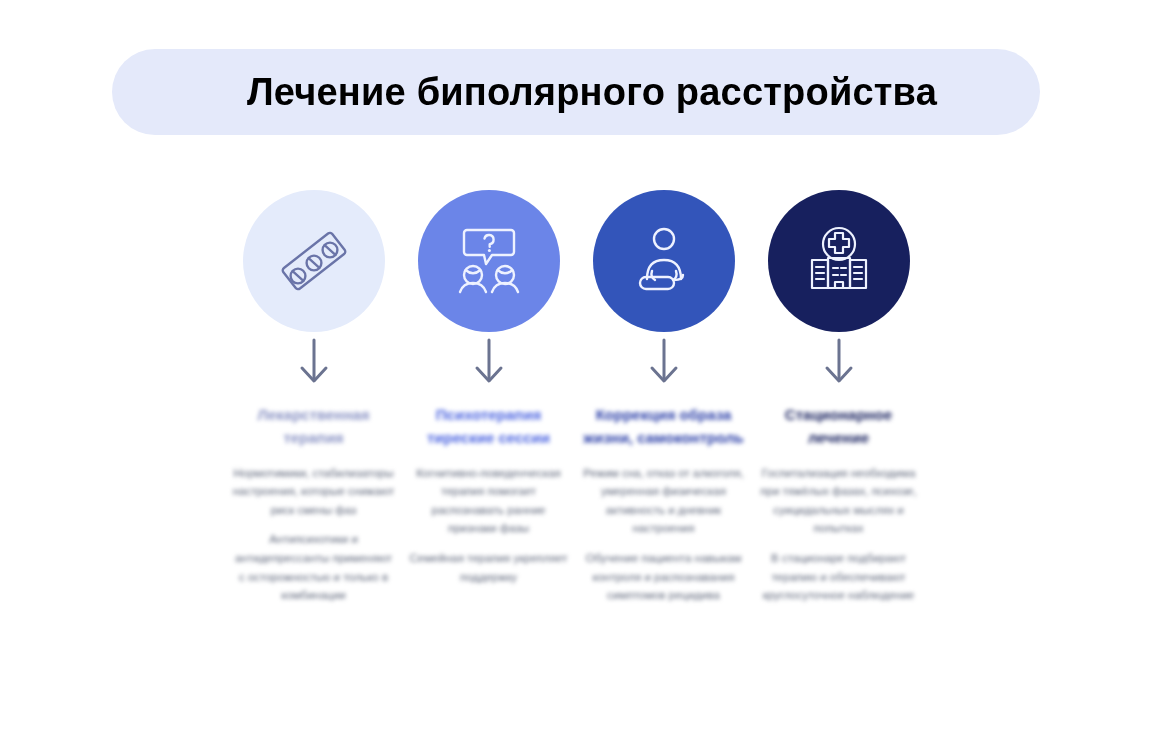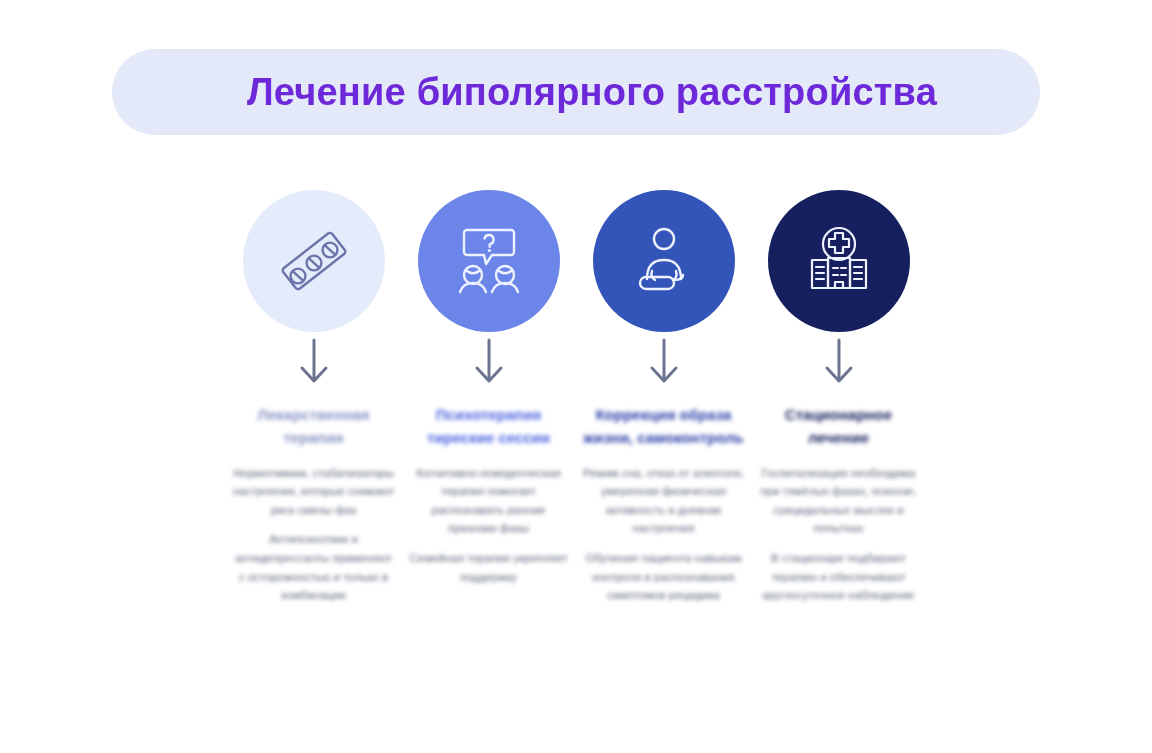--- a/index.html
+++ b/index.html
@@ -28,21 +28,21 @@
     height: 86px;
     background: #e4e9fa;
     border-radius: 43px;
     display: flex;
     align-items: center;
     justify-content: center;
   }
   .title-text {
     font-size: 38px;
     font-weight: bold;
-    color: #6d28d9;
+    color: #000000;
     letter-spacing: 0.2px;
     white-space: nowrap;
     text-align: center;
     margin-left: 32px;
   }
 
   
   .columns {
     position: absolute;
     left: 231px;

